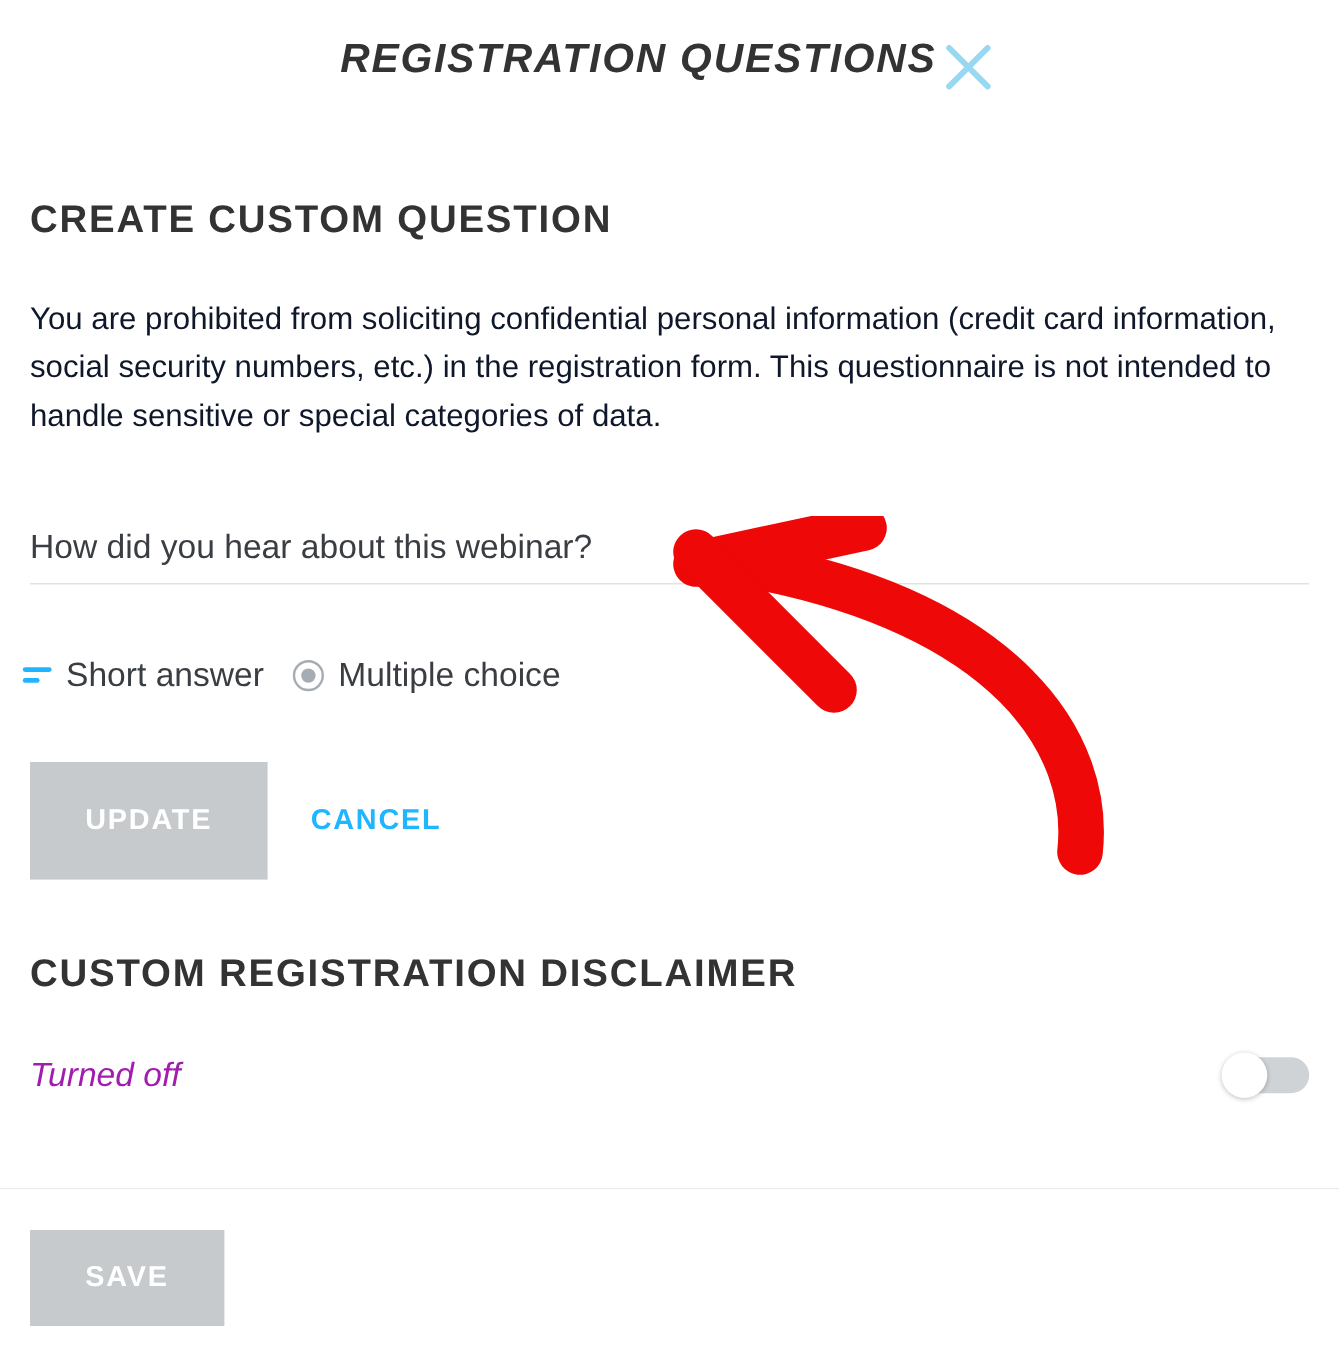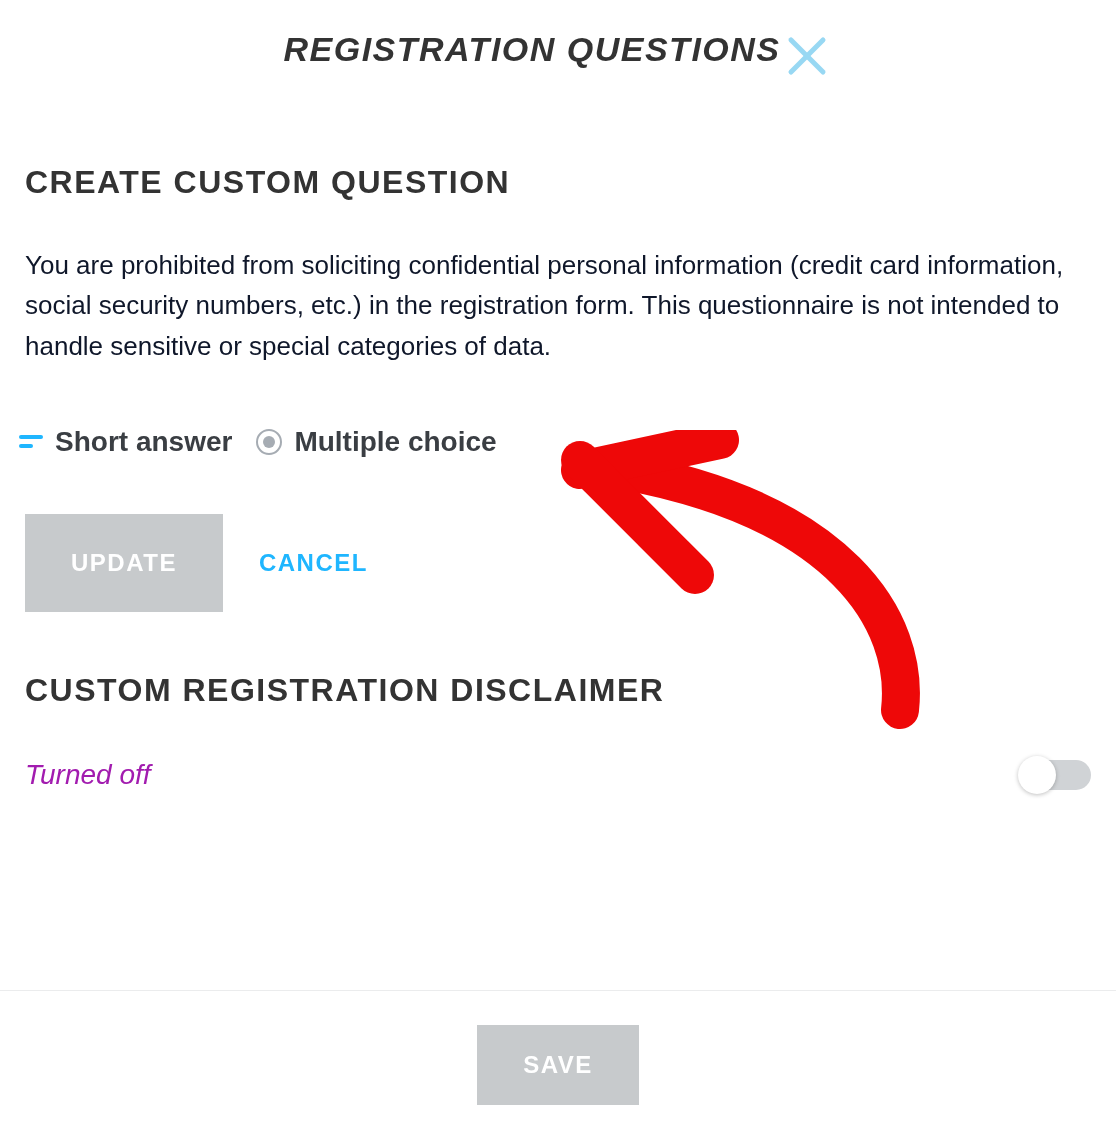--- a/index.html
+++ b/index.html
@@ -73,21 +73,21 @@
       margin-top: 60px;
       margin-left: -6px;
     }
     .type-option {
       display: inline-flex;
       align-items: center;
       gap: 12px;
       font-size: 28px;
       color: #3a3e43;
       cursor: pointer;
-      font-weight: 700;
+      font-weight: 400;
     }
     .short-answer-icon {
       width: 24px;
       display: inline-flex;
       flex-direction: column;
       gap: 5px;
     }
     .short-answer-icon .bar-long {
       height: 4px;
       width: 24px;
@@ -183,21 +183,21 @@
       box-shadow: 0 1px 4px rgba(0,0,0,0.25);
     }
     .footer {
       position: absolute;
       bottom: 0;
       left: 0;
       right: 0;
       border-top: 1px solid #ebeced;
       padding: 34px 25px;
       display: flex;
-      justify-content: center;
+      justify-content: flex-start;
       background: #ffffff;
     }
     .btn-save {
       background: #c7cacc;
       color: #ffffff;
       border: none;
       font-size: 24px;
       font-weight: 700;
       letter-spacing: 1.5px;
       text-transform: uppercase;
@@ -223,20 +223,21 @@
         <line x1="6" y1="6" x2="38" y2="38" stroke="currentColor" stroke-width="5" stroke-linecap="round"></line>
         <line x1="38" y1="6" x2="6" y2="38" stroke="currentColor" stroke-width="5" stroke-linecap="round"></line>
       </svg>
     </button>
   </div>
 
   <h2 class="section-title">Create Custom Question</h2>
 
   <p class="description">You are prohibited from soliciting confidential personal information (credit card information, social security numbers, etc.) in the registration form. This questionnaire is not intended to handle sensitive or special categories of data.</p>
 
+  <input type="text" class="question-input" value="How did you hear about this webinar?" style="">
 
   <div class="type-options">
     <label class="type-option">
       <span class="short-answer-icon">
         <span class="bar-long"></span>
         <span class="bar-short"></span>
       </span>
       <span>Short answer</span>
     </label>
     <label class="type-option">

